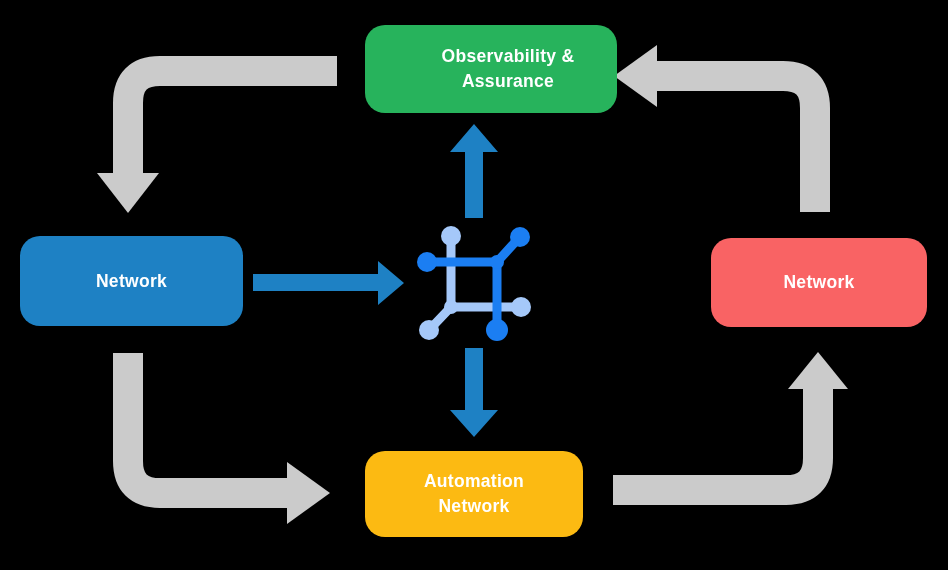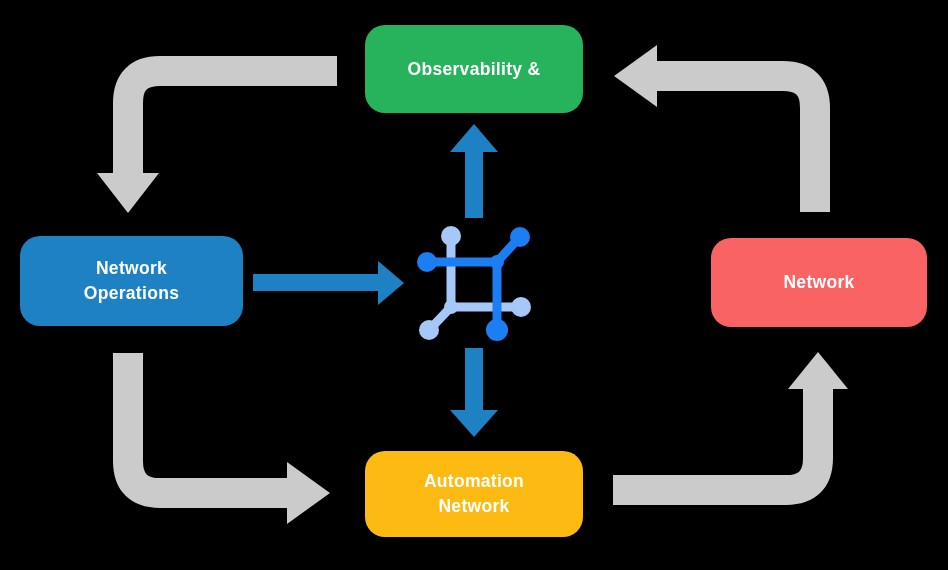--- a/index.html
+++ b/index.html
@@ -89,27 +89,27 @@
         <path d="M 429 262 L 497 262 L 497 327" fill="none" stroke-width="9" stroke="#1b7ef2"></path>
         <path d="M 497 262 L 518 239" fill="none" stroke-width="9" stroke="#1b7ef2"></path>
         <circle cx="497" cy="262" r="7" fill="#1b7ef2"></circle>
         <circle cx="427" cy="262" r="10" fill="#1b7ef2"></circle>
         <circle cx="520" cy="237" r="10" fill="#1b7ef2"></circle>
         <circle cx="497" cy="330" r="11" fill="#1b7ef2"></circle>
       </g>
     </g>
   </svg>
 
-  <div class="node node-top" style="background: rgb(39, 179, 92);">
+  <div class="node node-top" style="background: rgb(39, 179, 92); padding-left: 34px;">
     <span>Observability &amp;</span>
+    <span>Assurance</span>
   </div>
 
   <div class="node node-left" style="background: rgb(30, 129, 196);">
     <span>Network</span>
-    <span>Operations</span>
   </div>
 
   <div class="node node-right" style="background: rgb(249, 99, 100);">
     <span>Network</span>
   </div>
 
   <div class="node node-bottom" style="background: rgb(252, 186, 18);">
     <span>Automation</span>
     <span>Network</span>
   </div>

